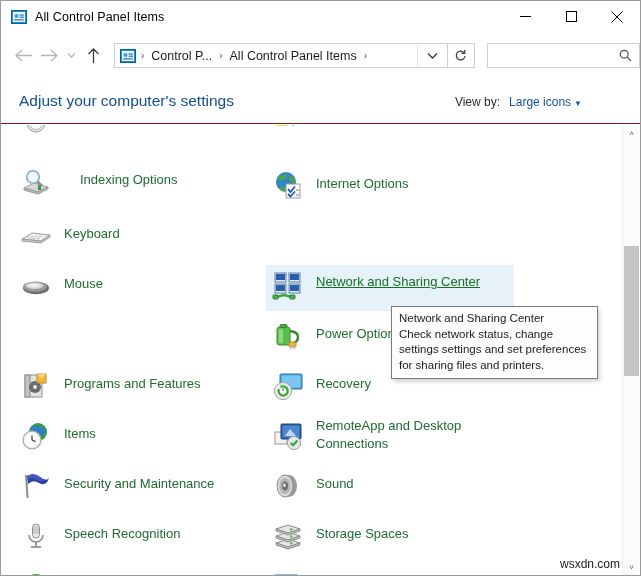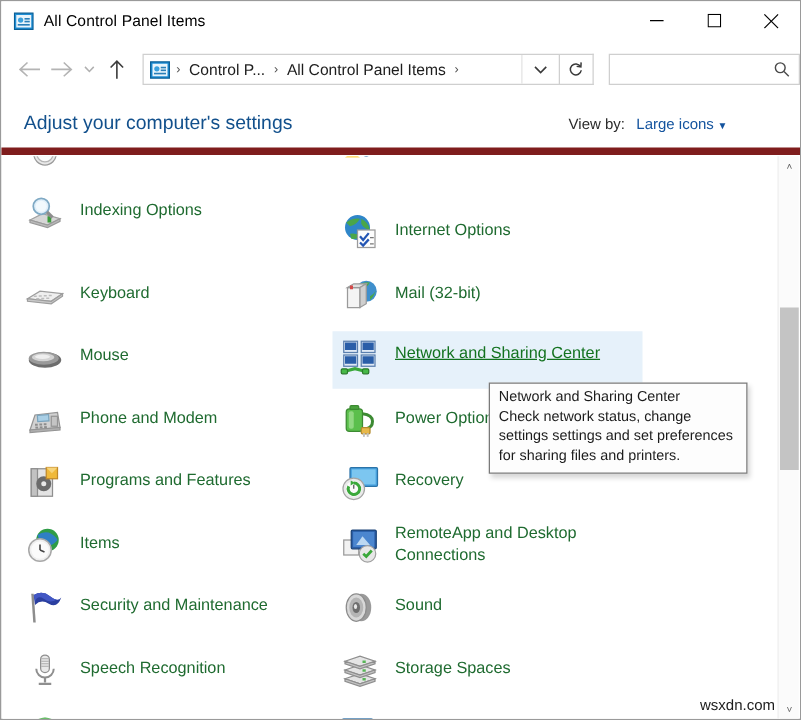--- a/index.html
+++ b/index.html
@@ -95,21 +95,21 @@
   #search-icon-wrap {
     margin-left: auto; margin-right: 7px;
     color: #4a4a4a; display: flex; align-items: center;
   }
 
   
   #headerstrip {
     position: absolute; left: 0; top: 78px;
     width: 100%; height: 45px;
     background: #ffffff;
-    border-bottom: 6px solid #7f1d1d;
+    border-bottom: 1px solid #7f1d1d;
     display: flex; align-items: center;
   }
   #page-heading {
     margin-left: 18px; font-size: 15.5px; color: #12508c; font-weight: 400;
   }
   #viewby-wrap {
     margin-left: auto; margin-right: 58px;
     display: flex; align-items: baseline; gap: 9px;
   }
   #viewby-label { font-size: 12px; color: #2b2b2b; }
@@ -313,21 +313,21 @@
       <div class="cpicon">
         <svg class="ico" viewBox="0 0 32 32">
           <path d="M6 22 L12 14 L18 20 L26 10" fill="none" stroke="#2a6fb0" stroke-width="2.4"></path>
           <path d="M4 24 L10 20 L16 24" fill="#ffd24a"></path>
           <circle cx="21" cy="20" r="3.4" fill="#2a6fb0"></circle>
         </svg>
       </div>
       <div class="cplabel"></div>
     </div>
 
-    <div class="cpitem col0" style="top:24px;">
+    <div class="cpitem col0" style="top:36px;gap:16px;">
       <div class="cpicon">
         <svg class="ico" viewBox="0 0 32 32">
           <path d="M4 22 L14 17 L28 21 L18 26 Z" fill="#d6d6d6" stroke="#a0a0a0"></path>
           <path d="M4 22 L4 24 L18 28 L28 23 L28 21 L18 26 Z" fill="#bcbcbc" stroke="#9a9a9a"></path>
           <rect x="18" y="19" width="3" height="5" fill="#3a9b3a"></rect>
           <circle cx="13" cy="11" r="6.4" fill="#dfeef9" stroke="#7fa9c4" stroke-width="1.4"></circle>
           <circle cx="13" cy="11" r="4.4" fill="#f2f9fd"></circle>
           <line x1="17.6" y1="15.6" x2="22" y2="20" stroke="#8d8d8d" stroke-width="2.6"></line>
         </svg>
       </div>
@@ -358,39 +358,20 @@
         <svg class="ico" viewBox="0 0 32 32">
           <ellipse cx="16" cy="18" rx="13" ry="6.2" fill="#6d6d6d"></ellipse>
           <ellipse cx="15" cy="16.6" rx="12" ry="5.2" fill="#9a9a9a"></ellipse>
           <ellipse cx="14.5" cy="15.8" rx="9" ry="3.2" fill="#d3d3d3"></ellipse>
           <ellipse cx="14" cy="15.4" rx="6" ry="1.8" fill="#eeeeee"></ellipse>
         </svg>
       </div>
       <div class="cplabel">Mouse</div>
     </div>
 
-    <div class="cpitem col0" style="top:190px;">
-      <div class="cpicon">
-        <svg class="ico" viewBox="0 0 32 32">
-          <path d="M4 24 L8 12 L26 10 L28 22 Z" fill="#d2d2d2" stroke="#949494"></path>
-          <path d="M4 24 L4 26 L28 24 L28 22 Z" fill="#b0b0b0" stroke="#949494"></path>
-          <rect x="10" y="12" width="9" height="5" fill="#a9cfe6" stroke="#7ba4bd" transform="rotate(-4 14 14)"></rect>
-          <g fill="#8d8d8d">
-            <rect x="8" y="19" width="2.2" height="1.6"></rect>
-              <rect x="11.5" y="18.8" width="2.2" height="1.6"></rect>
-            <rect x="15" y="18.6" width="2.2" height="1.6"></rect>
-            <rect x="8.3" y="21.3" width="2.2" height="1.6"></rect>
-              <rect x="11.8" y="21.1" width="2.2" height="1.6"></rect>
-            <rect x="15.3" y="20.9" width="2.2" height="1.6"></rect>
-          </g>
-          <rect x="21" y="13" width="5" height="8" fill="#c4c4c4" stroke="#949494"></rect>
-        </svg>
-      </div>
-      <div class="cplabel">Phone and Modem</div>
-    </div>
 
     <div class="cpitem col0" style="top:240px;text-align:center;">
       <div class="cpicon">
         <svg class="ico" viewBox="0 0 32 32">
           <rect x="5" y="5" width="17" height="22" fill="#e3e3e3" stroke="#8f8f8f"></rect>
           <rect x="5" y="5" width="5" height="22" fill="#c2c2c2" stroke="#8f8f8f"></rect>
           <circle cx="15" cy="17" r="6" fill="#6b6b6b"></circle>
           <circle cx="15" cy="17" r="2" fill="#e8e8e8"></circle>
           <rect x="17" y="4" width="9" height="9" fill="#f0b93a" stroke="#c0892a"></rect>
           <path d="M17 4 L21.5 8.5 L26 4" fill="#f7d47b"></path>
@@ -464,34 +445,20 @@
           <rect x="14" y="14" width="14" height="14" fill="#fdfdfd" stroke="#9b9b9b"></rect>
           <path d="M16 19 L18.5 22 L23 16.5" fill="none" stroke="#2456b4" stroke-width="1.8"></path>
           <path d="M16 24 L18.5 26.5 L23 21.5" fill="none" stroke="#2456b4" stroke-width="1.8"></path>
           <line x1="24" y1="20" x2="27" y2="20" stroke="#777" stroke-width="1"></line>
           <line x1="24" y1="25" x2="27" y2="25" stroke="#777" stroke-width="1"></line>
         </svg>
       </div>
       <div class="cplabel">Internet Options</div>
     </div>
 
-    <div class="cpitem col1" style="top:90px;">
-      <div class="cpicon">
-        <svg class="ico" viewBox="0 0 32 32">
-          <circle cx="21" cy="13" r="8.4" fill="#3f8fcc"></circle>
-          <path d="M14 8 Q19 5 24 6 Q21 11 16 12 Z" fill="#4aa64a"></path>
-          <path d="M24 17 Q28 15 29 11 Q27 18 24 20 Z" fill="#4aa64a"></path>
-          <path d="M6 10 L16 10 L16 26 L6 26 Z" fill="#f4f4f4" stroke="#9a9a9a"></path>
-          <path d="M6 10 L11 7 L21 7 L16 10 Z" fill="#e0e0e0" stroke="#9a9a9a"></path>
-          <path d="M16 10 L21 7 L21 23 L16 26 Z" fill="#cfcfcf" stroke="#9a9a9a"></path>
-          <rect x="8" y="8.4" width="2.4" height="3" fill="#d44a4a"></rect>
-        </svg>
-      </div>
-      <div class="cplabel">Mail (32-bit)</div>
-    </div>
 
     <div class="cpitem col1 selected" style="top:140px; height:46px;">
       <div class="cpicon">
         <svg class="ico" viewBox="0 0 32 32">
           <g>
             <rect x="3" y="3" width="11" height="9" fill="#dfe9f5" stroke="#5a7fae"></rect>
             <rect x="4" y="4" width="9" height="6" fill="#2a5ea8"></rect>
             <rect x="17" y="3" width="11" height="9" fill="#dfe9f5" stroke="#5a7fae"></rect>
             <rect x="18" y="4" width="9" height="6" fill="#2a5ea8"></rect>
             <rect x="3" y="14" width="11" height="9" fill="#dfe9f5" stroke="#5a7fae"></rect>

